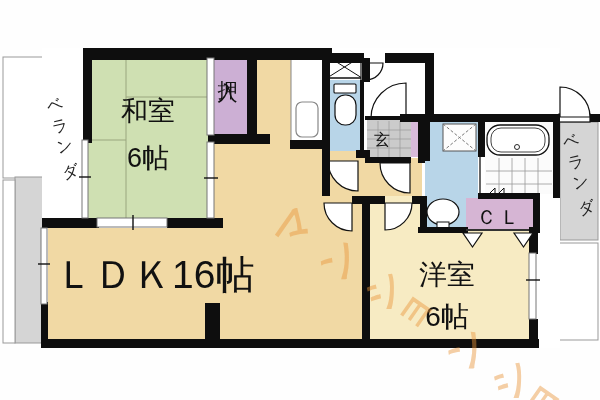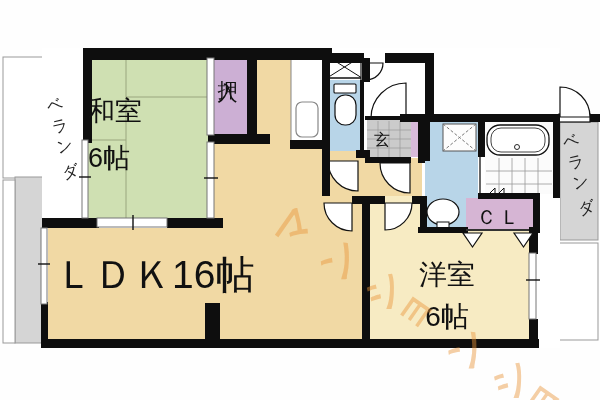--- a/index.html
+++ b/index.html
@@ -1,21 +1,21 @@
 <!DOCTYPE html>
 <html><head>
 <meta charset="utf-8">
 <style>
   html,body{margin:0;padding:0;background:#ffffff;}
   #canvas{position:relative;width:600px;height:400px;background:#fefefe;overflow:hidden;
           font-family:"Liberation Sans","DejaVu Sans",sans-serif;}
   #plan-svg{position:absolute;left:0;top:0;}
   .lbl{position:absolute;color:#111;font-weight:500;}
   .lbl .ln{display:block;}
-  #lbl-washitsu{left:88px;top:88px;width:120px;font-size:27px;line-height:1.75;}
+  #lbl-washitsu{left:88px;top:88px;width:120px;text-align:center;font-size:27px;line-height:1.75;}
   #lbl-ldk{left:55px;top:248px;width:310px;text-align:left;font-size:39px;}
   #lbl-youshitsu{left:382px;top:254px;width:130px;text-align:center;font-size:28px;line-height:1.5;}
   #lbl-oshiire{left:215px;top:64px;writing-mode:vertical-rl;font-size:20px;letter-spacing:2px;}
   #lbl-genkan{left:374px;top:130px;font-size:16px;}
   #lbl-cl{left:466px;top:204px;width:67px;text-align:center;font-size:20px;letter-spacing:3px;}
   .bal-lbl{writing-mode:vertical-rl;font-size:16px;letter-spacing:4px;color:#222;
            transform:rotate(-13deg);}
   #lbl-bal-l{left:50px;top:86px;}
   #lbl-bal-r{left:566px;top:122px;}
   #watermark{position:absolute;left:428px;top:105px;writing-mode:vertical-rl;

